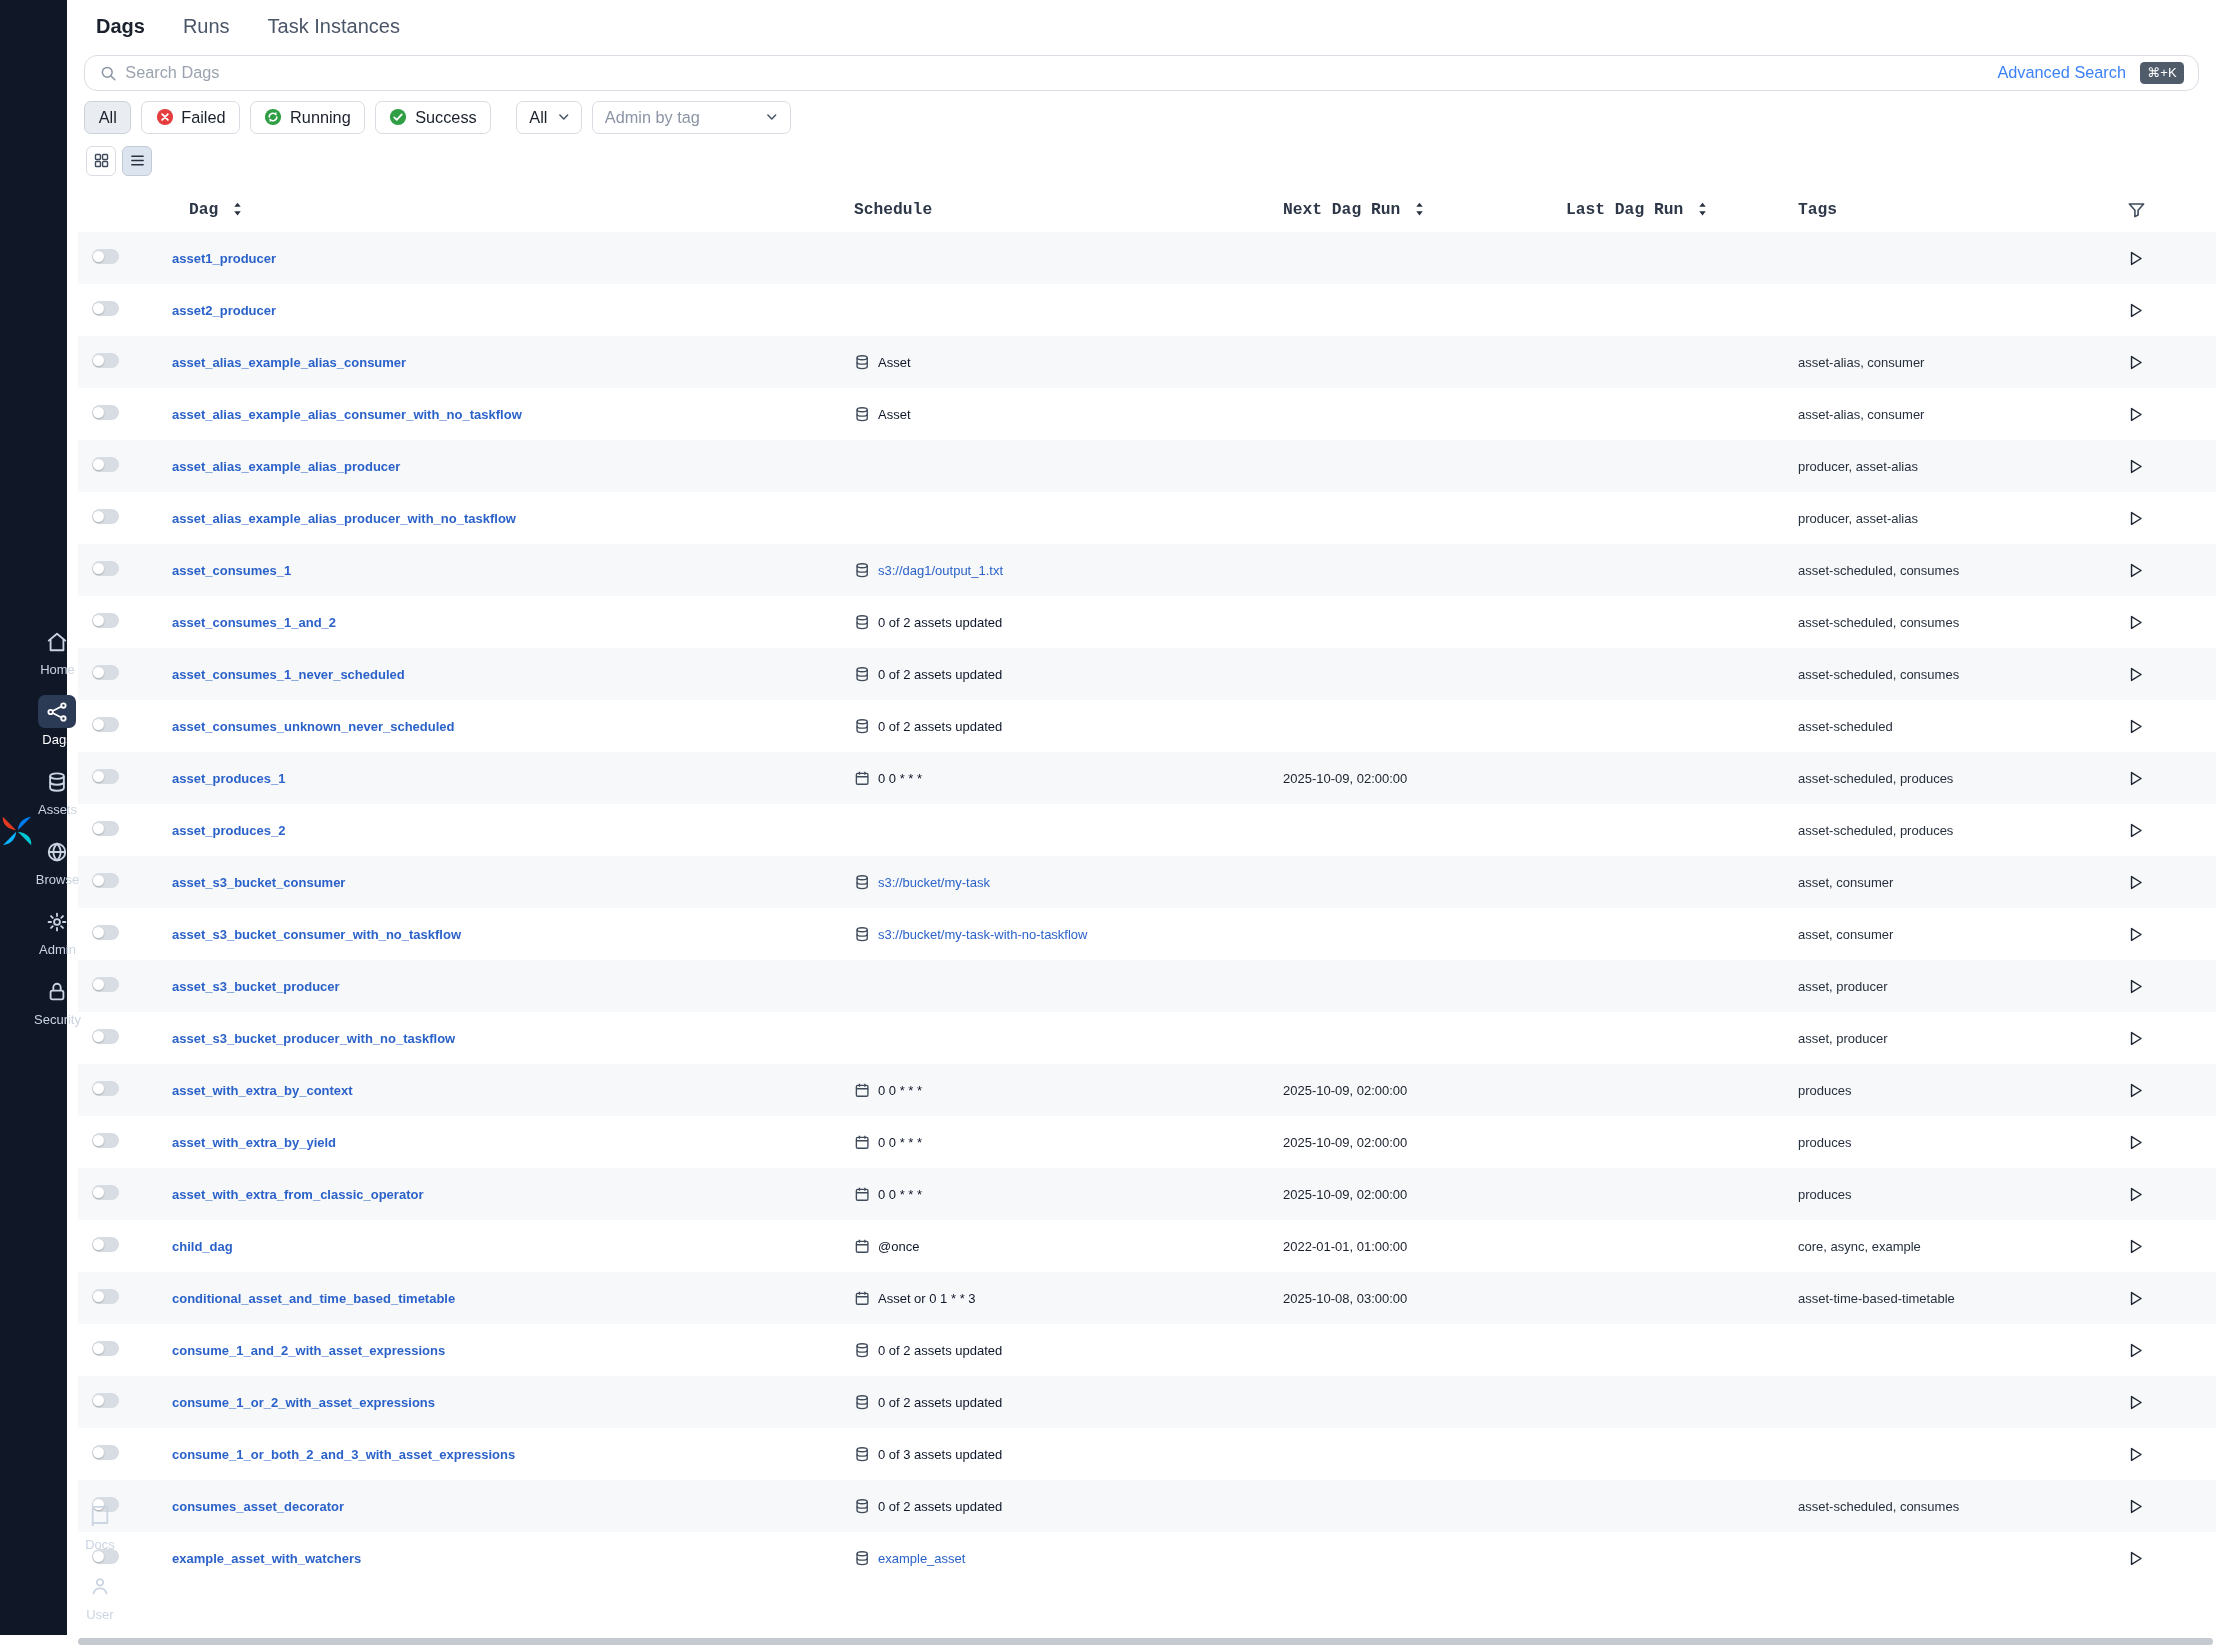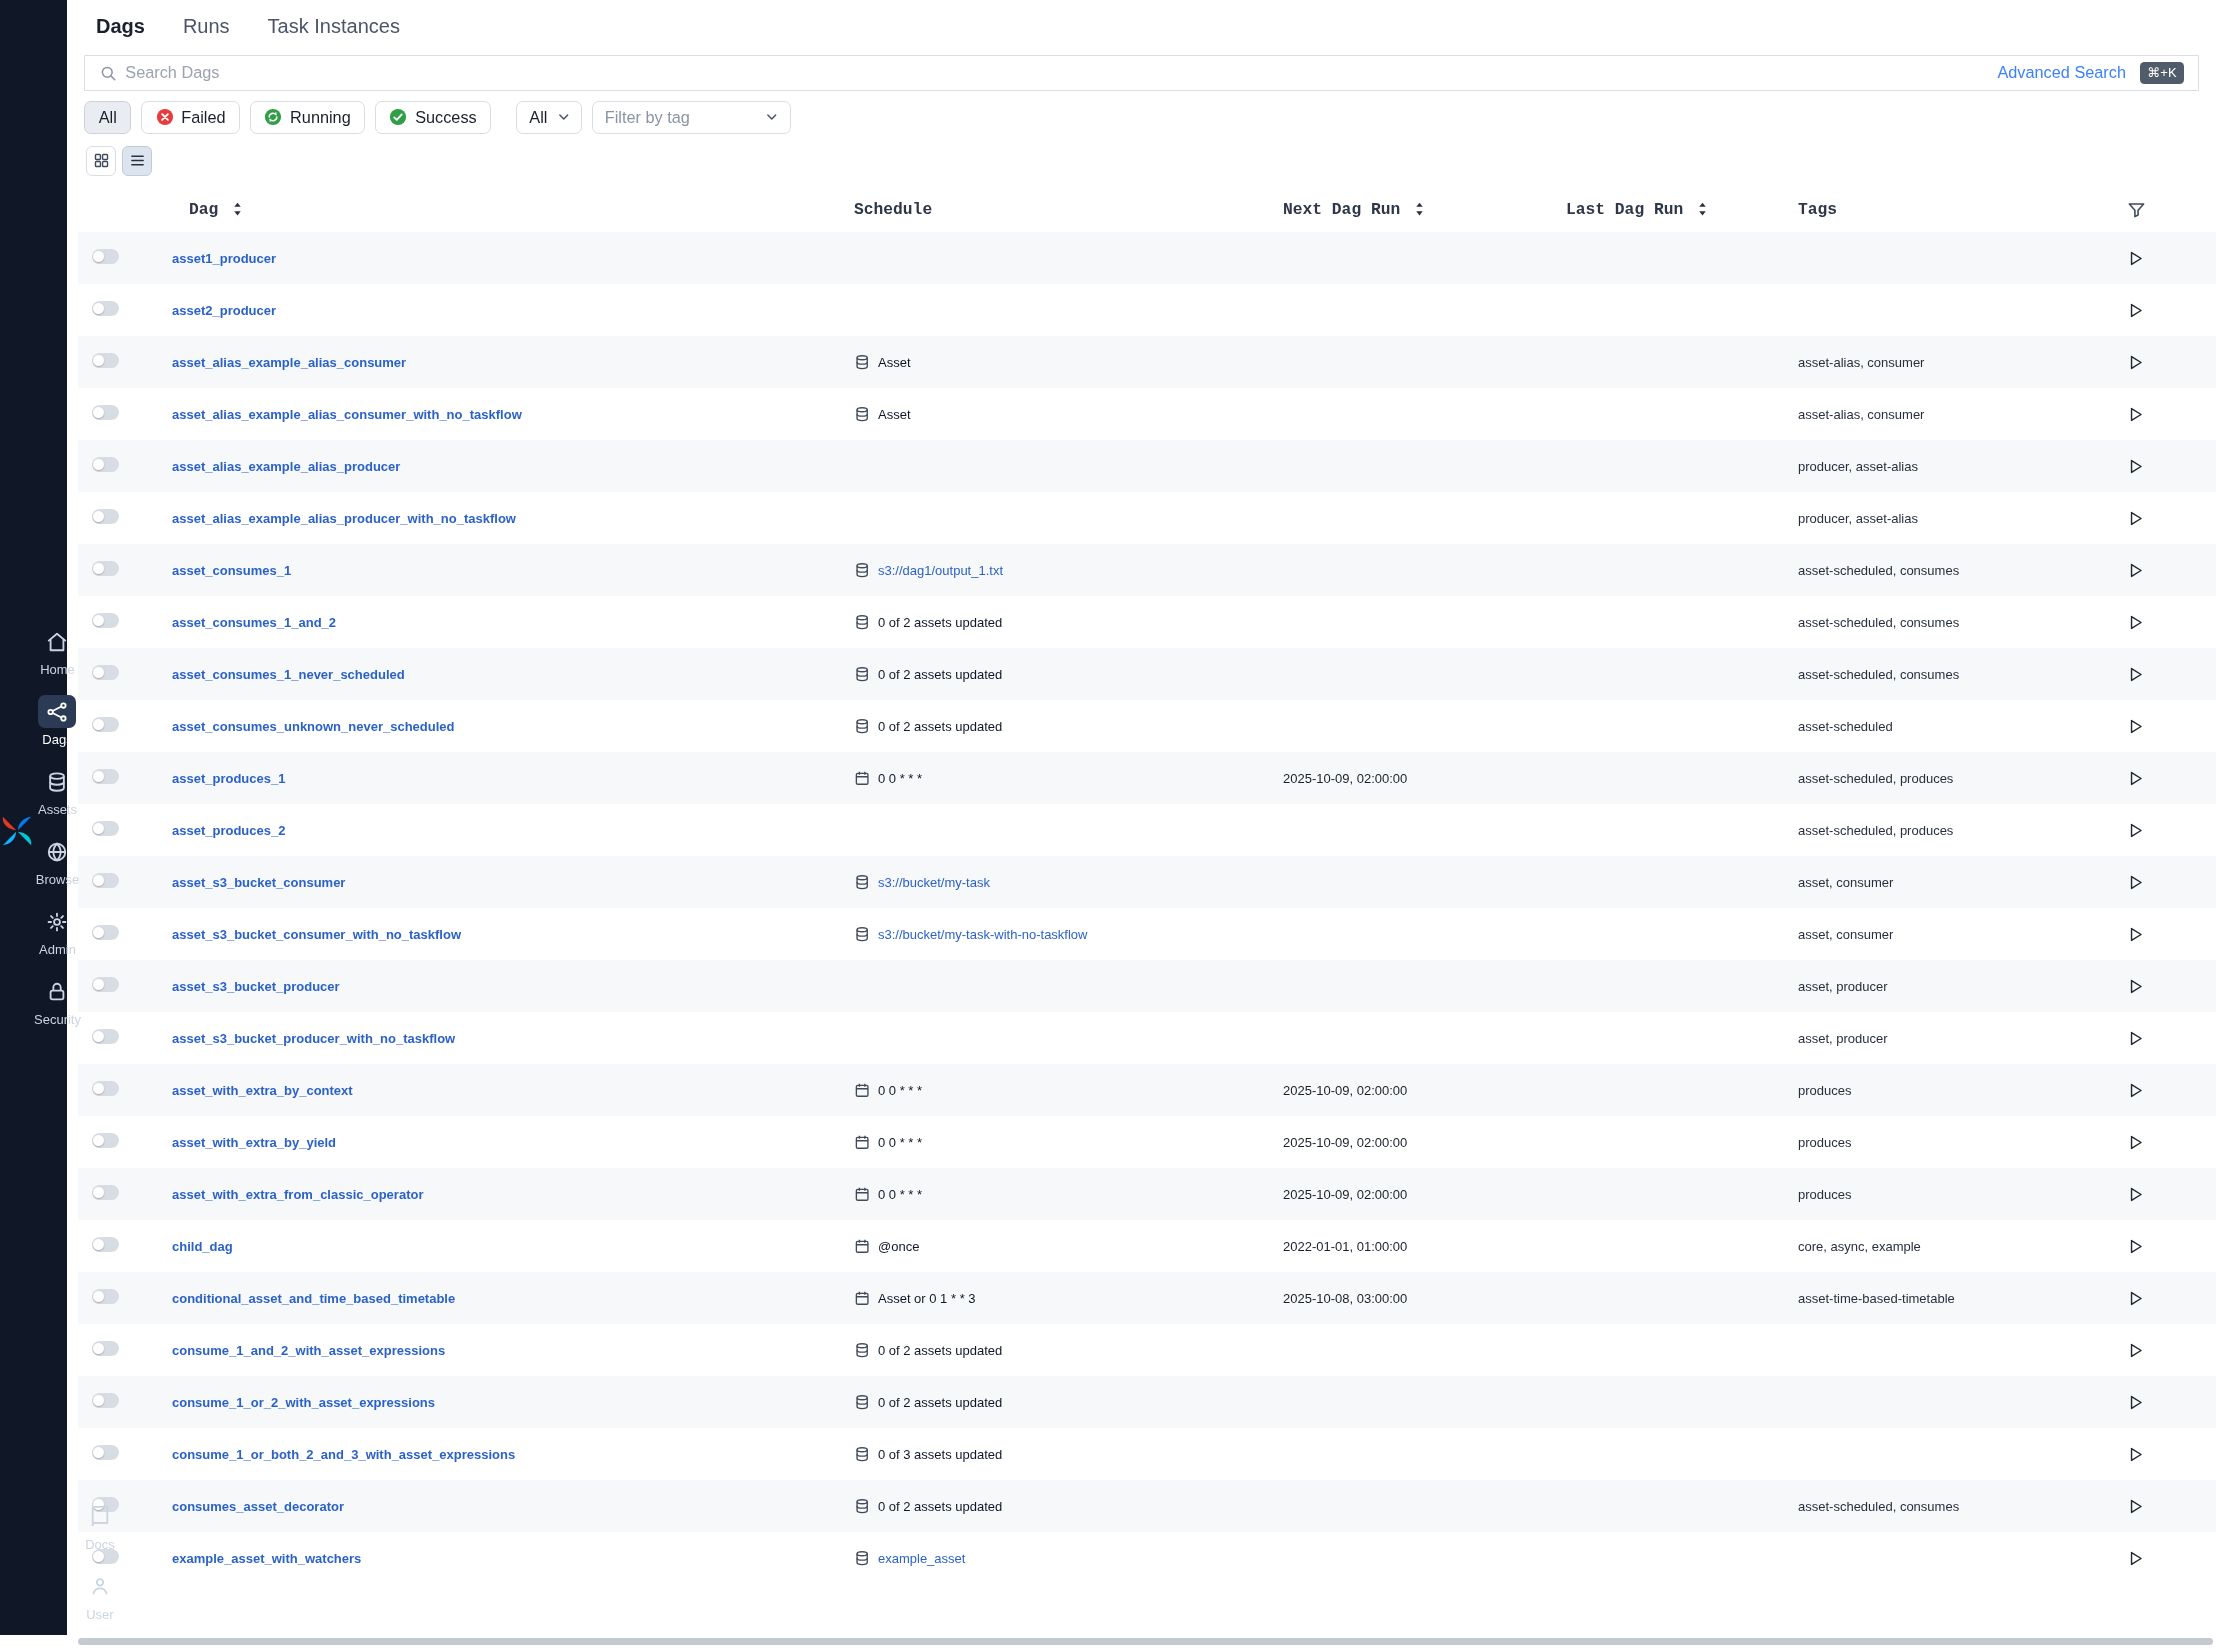--- a/index.html
+++ b/index.html
@@ -36,21 +36,21 @@
 
   
   .main { margin-left: 67px; width: 2149px; }
 
   .tabbar { height: 53px; display: flex; align-items: center; gap: 38px; padding-left: 29px; }
   .tab { font-size: 20px; color: #4a5568; cursor: pointer; }
   .tab.active { color: #1a202c; font-weight: bold; }
 
   .searchbar {
     margin: 1.7px 17px 0 17px; height: 36px;
-    border: 0.9px solid #d9dee4; border-radius: 1px;
+    border: 0.9px solid #d9dee4; border-radius: 13px;
     display: flex; align-items: center; padding: 0 13.7px; background: #fff;
   }
   .searchbar .sic { width: 18px; height: 18px; color: #8a94a3; display:flex; margin-right: 8.6px; }
   .searchbar .sic svg { width: 18px; height: 18px; }
   .searchbar input {
     border: none; outline: none; flex: 1; font-size: 16.3px;
     font-family: "Liberation Sans", sans-serif; color: #1a202c; background: transparent;
   }
   .searchbar input::placeholder { color: #9aa3af; }
   .adv { font-size: 16.3px; color: #3b82f6; cursor: pointer; white-space: nowrap; }
@@ -297,21 +297,21 @@
       </span>
     <div class="select sel-state">
       <span>All</span>
       <span class="chev">
         <svg viewBox="0 0 24 24" fill="none" stroke="currentColor" stroke-width="2.4" stroke-linecap="round" stroke-linejoin="round">
             <path d="m6 9 6 6 6-6"></path>
           </svg>
       </span>
     </div>
     <div class="select wide">
-      <span class="ph">Filter by tag</span>
+      <span class="ph">Admin by tag</span>
       <span class="chev">
         <svg viewBox="0 0 24 24" fill="none" stroke="currentColor" stroke-width="2.4" stroke-linecap="round" stroke-linejoin="round">
             <path d="m6 9 6 6 6-6"></path>
           </svg>
       </span>
     </div>
   </div>
 
 
   <div class="viewtoggles">

